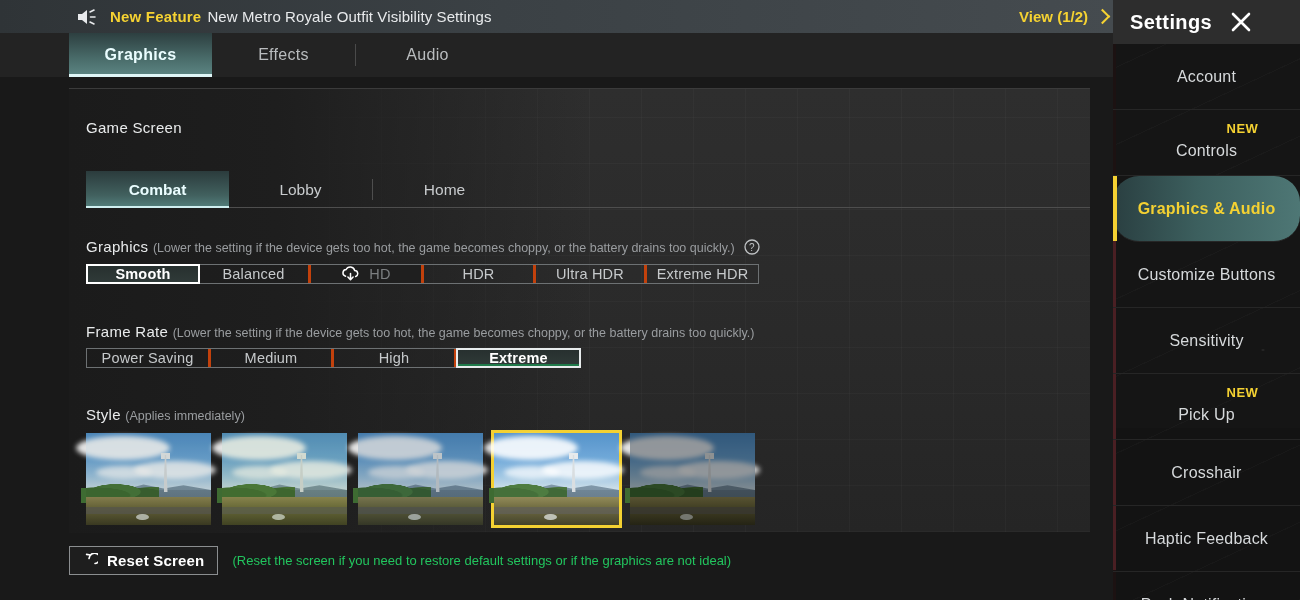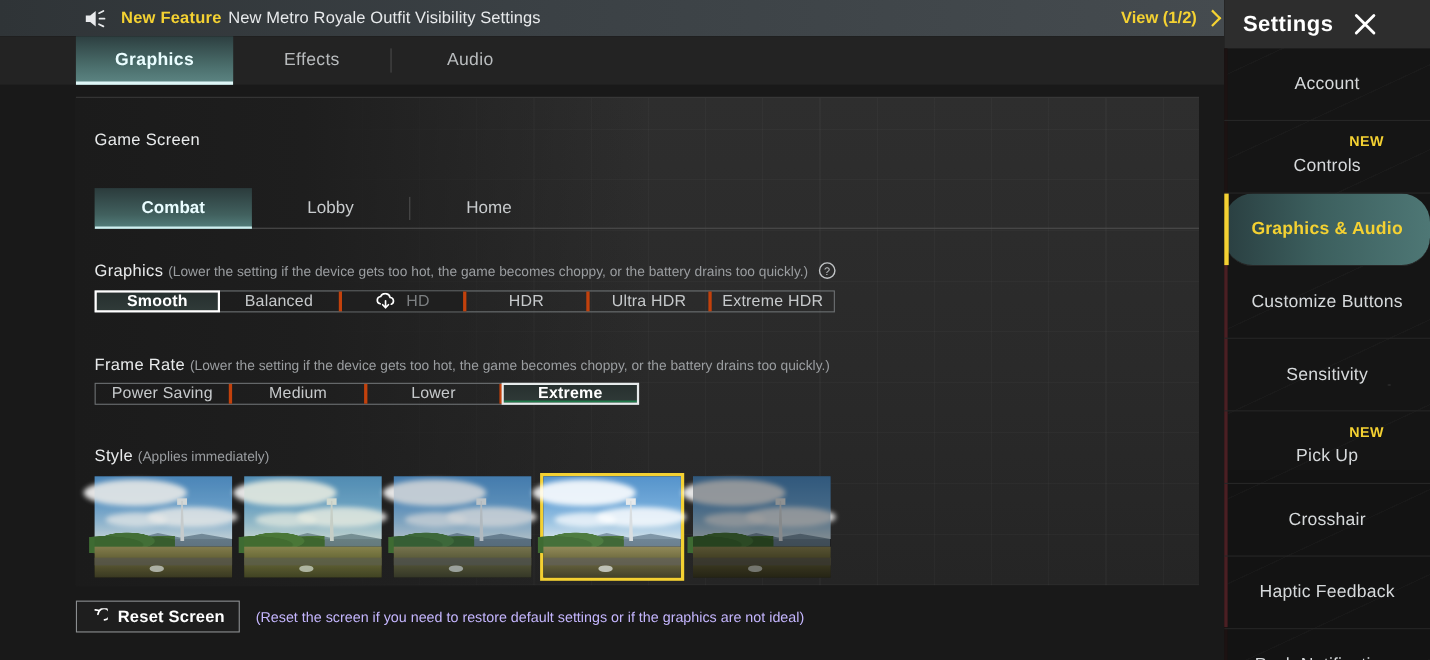--- a/index.html
+++ b/index.html
@@ -160,21 +160,21 @@
   .thumb .grade { position: absolute; inset: 0; }
 
   
   .reset-wrap { position: absolute; left: 69px; top: 546px; display: flex; align-items: center; }
   .reset-btn {
     display: flex; align-items: center; gap: 9px;
     height: 29px; padding: 0 13px 0 11px;
     border: 1px solid #8b8e90; background: #1e1e1e;
     color: #ffffff; font-size: 15px; font-weight: bold; letter-spacing: .2px;
   }
-  .reset-hint { margin-left: 14px; color: #c4b5fd; font-size: 13px; }
+  .reset-hint { margin-left: 14px; color: #22c55e; font-size: 13px; }
 
   
   .sidebar {
     position: absolute; right: 0; top: 0; width: 187px; height: 428px;
     background: #151515;
     text-align: center;
   }
   .sb-header {
     position: absolute; left: 0; top: 0; width: 187px; height: 44px;
     background: #2d2d2d; display: flex; align-items: center; gap: 16px; padding-left: 17px;
@@ -307,21 +307,21 @@
     <span class="sec-hint">(Lower the setting if the device gets too hot, the game becomes choppy, or the battery drains too quickly.)</span>
   </div>
   <div class="seg-row" style="left:86px; top:348px;">
     <div class="seg" style="width:124px">
       <span>Power Saving</span>
     </div>
     <div class="seg" style="width:123px">
       <span>Medium</span>
     </div>
     <div class="seg" style="width:123px">
-      <span>Lower</span>
+      <span>High</span>
     </div>
     <div class="seg selected green" style="width:125px">
       <span>Extreme</span>
     </div>
   </div>
 
   <div class="sec-label" style="left:86px; top:406px;">
     <span>Style</span>
     <span class="sec-hint">(Applies immediately)</span>
   </div>

